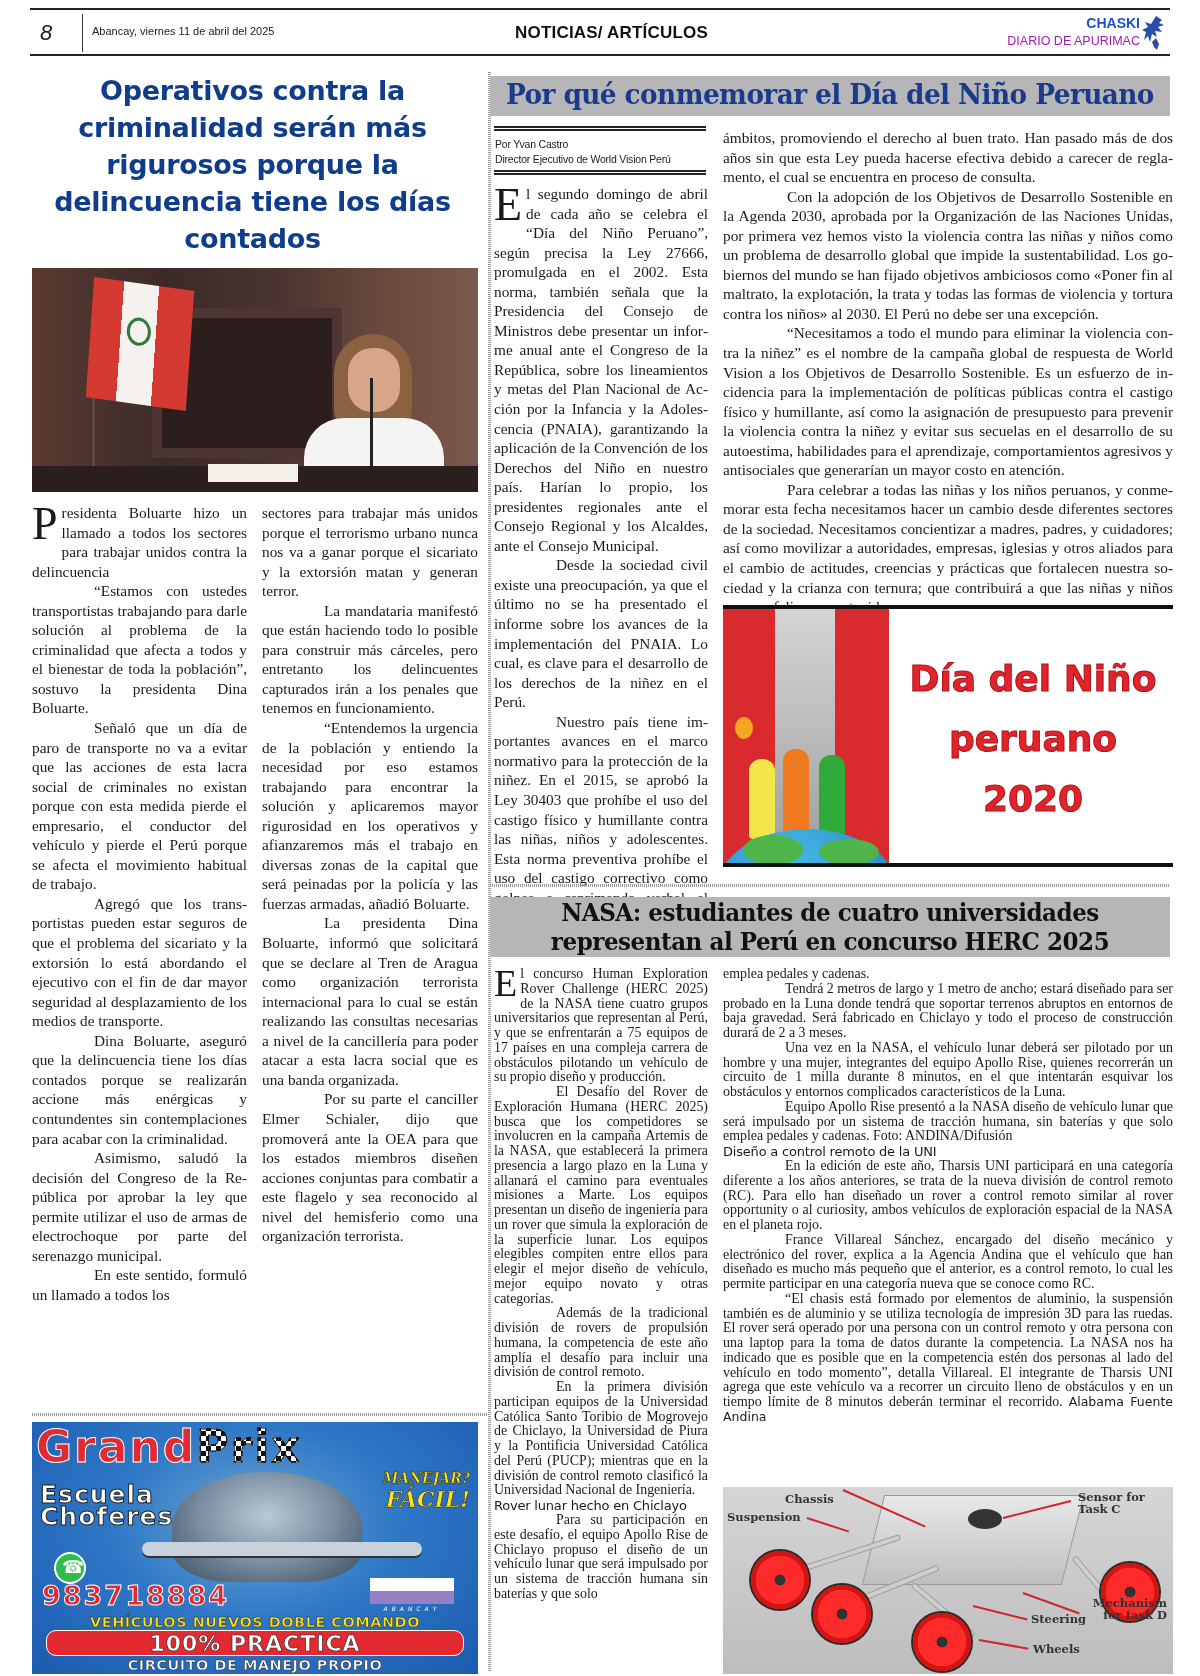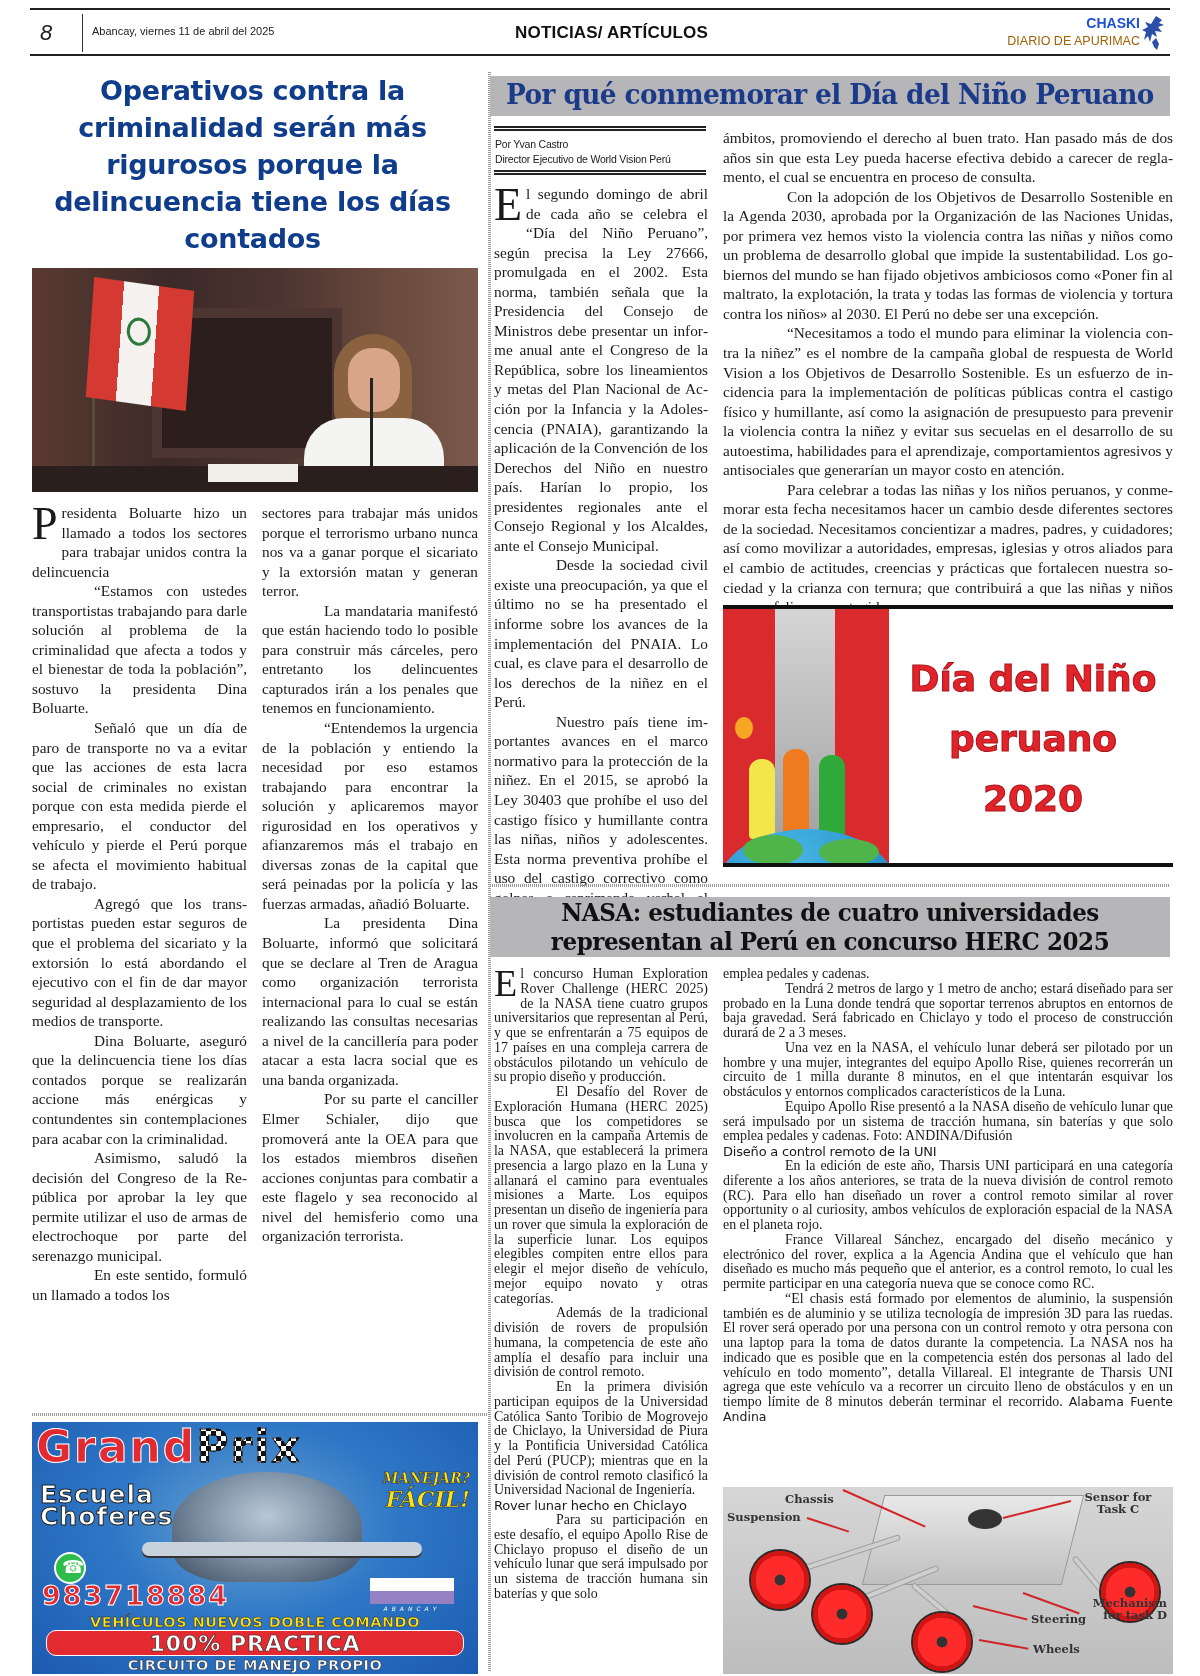--- a/index.html
+++ b/index.html
@@ -11,21 +11,21 @@
     border-top: 2px solid #222; border-bottom: 2px solid #222; }
   .mh-page { position: absolute; left: 10px; top: 10px; font-family: "Liberation Sans", sans-serif;
     font-style: italic; font-size: 22px; color: #222; }
   .mh-sep { position: absolute; left: 52px; top: 4px; width: 1px; height: 38px; background: #333; }
   .mh-date { position: absolute; left: 62px; top: 15px; font-family: "Liberation Sans", sans-serif;
     font-size: 11px; color: #222; }
   .mh-section { position: absolute; left: 485px; top: 13px; font-family: "Liberation Sans", sans-serif;
     font-weight: bold; font-size: 17px; color: #111; letter-spacing: .2px; }
   .mh-brand { position: absolute; right: 30px; top: 2px; text-align: right; font-family: "Liberation Sans", sans-serif; }
   .mh-brand-name { font-weight: bold; font-size: 14px; line-height: 22px; color: #1d4ed8; }
-  .mh-brand-sub { font-size: 12.5px; color: #a16207; line-height: 14px; }
+  .mh-brand-sub { font-size: 12.5px; color: #a21caf; line-height: 14px; }
   .mh-logo { position: absolute; right: 2px; top: 4px; width: 26px; height: 38px; }
 
   
   .vrule { position: absolute; left: 488px; top: 72px; width: 3px; height: 1600px;
     background: repeating-linear-gradient(to bottom, #999 0 1px, transparent 1px 2px); }
   .hrule-dots { position: absolute; height: 3px;
     background: repeating-linear-gradient(to right, #999 0 1px, transparent 1px 2px); }
 
   
   .left-headline { position: absolute; left: 30px; top: 72px; width: 445px; text-align: center;
@@ -289,21 +289,21 @@
     <div class="rv-arm" style="left:340px; top:90px; width:60px; transform:rotate(50deg);"></div>
     <div class="rv-wheel" style="left:26px; top:62px;"></div>
     <div class="rv-wheel" style="left:88px; top:96px;"></div>
     <div class="rv-wheel" style="left:188px; top:124px;"></div>
     <div class="rv-wheel" style="left:376px; top:74px;"></div>
 
     <div class="rv-label" style="left:62px; top:-4px;margin-top:10px;">Chassis</div>
     <div class="rv-line" style="left:120px; top:2px; width:90px; transform:rotate(24deg);"></div>
     <div class="rv-label" style="left:4px; top:24px;">Suspension</div>
     <div class="rv-line" style="left:84px; top:30px; width:44px; transform:rotate(18deg);"></div>
-    <div class="rv-label" style="left:355px; top:4px; width:80px; text-align:center;">Sensor for Task C</div>
+    <div class="rv-label" style="left:355px; top:4px; width:80px; ">Sensor for Task C</div>
     <div class="rv-line" style="left:280px; top:30px; width:70px; transform:rotate(-14deg);"></div>
     <div class="rv-label" style="left:362px; top:110px; width:82px; text-align:right;">Mechanism for task D</div>
     <div class="rv-line" style="left:300px; top:105px; width:60px; transform:rotate(20deg);"></div>
     <div class="rv-label" style="left:308px; top:126px;">Steering</div>
     <div class="rv-line" style="left:250px; top:118px; width:56px; transform:rotate(14deg);"></div>
     <div class="rv-label" style="left:310px; top:156px;">Wheels</div>
     <div class="rv-line" style="left:256px; top:152px; width:50px; transform:rotate(10deg);"></div>
   </figure>
 </article>
 

